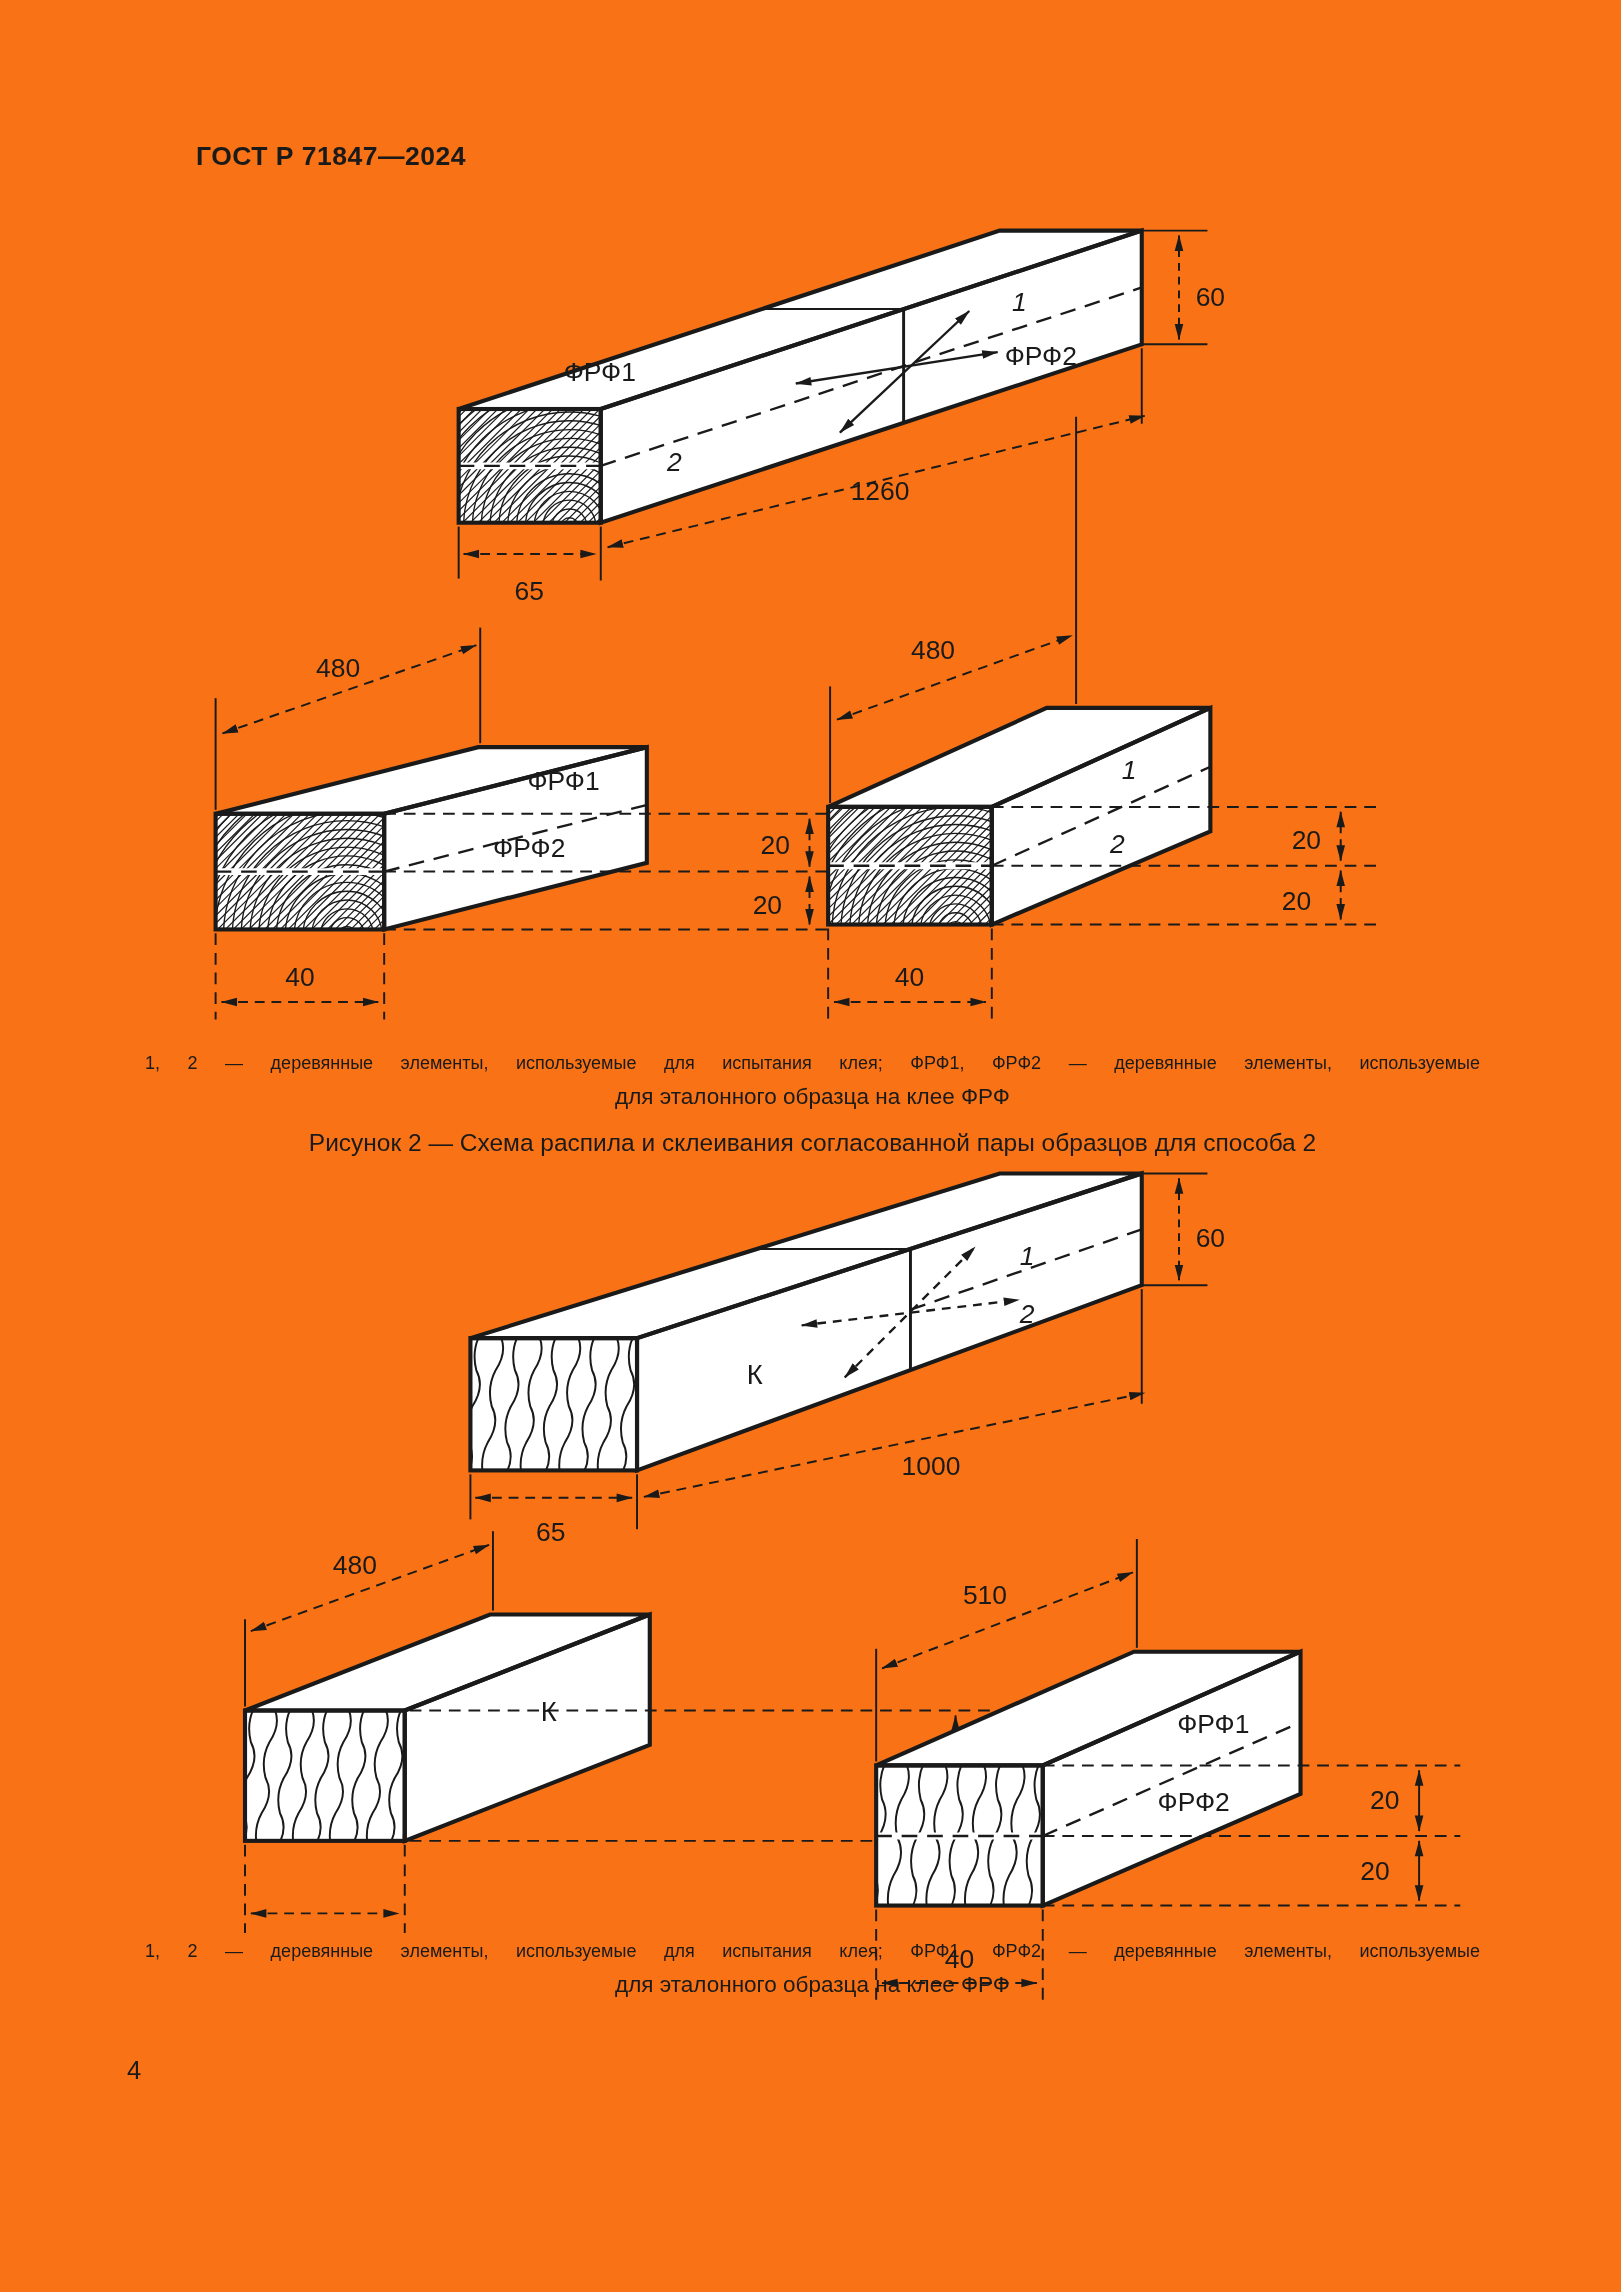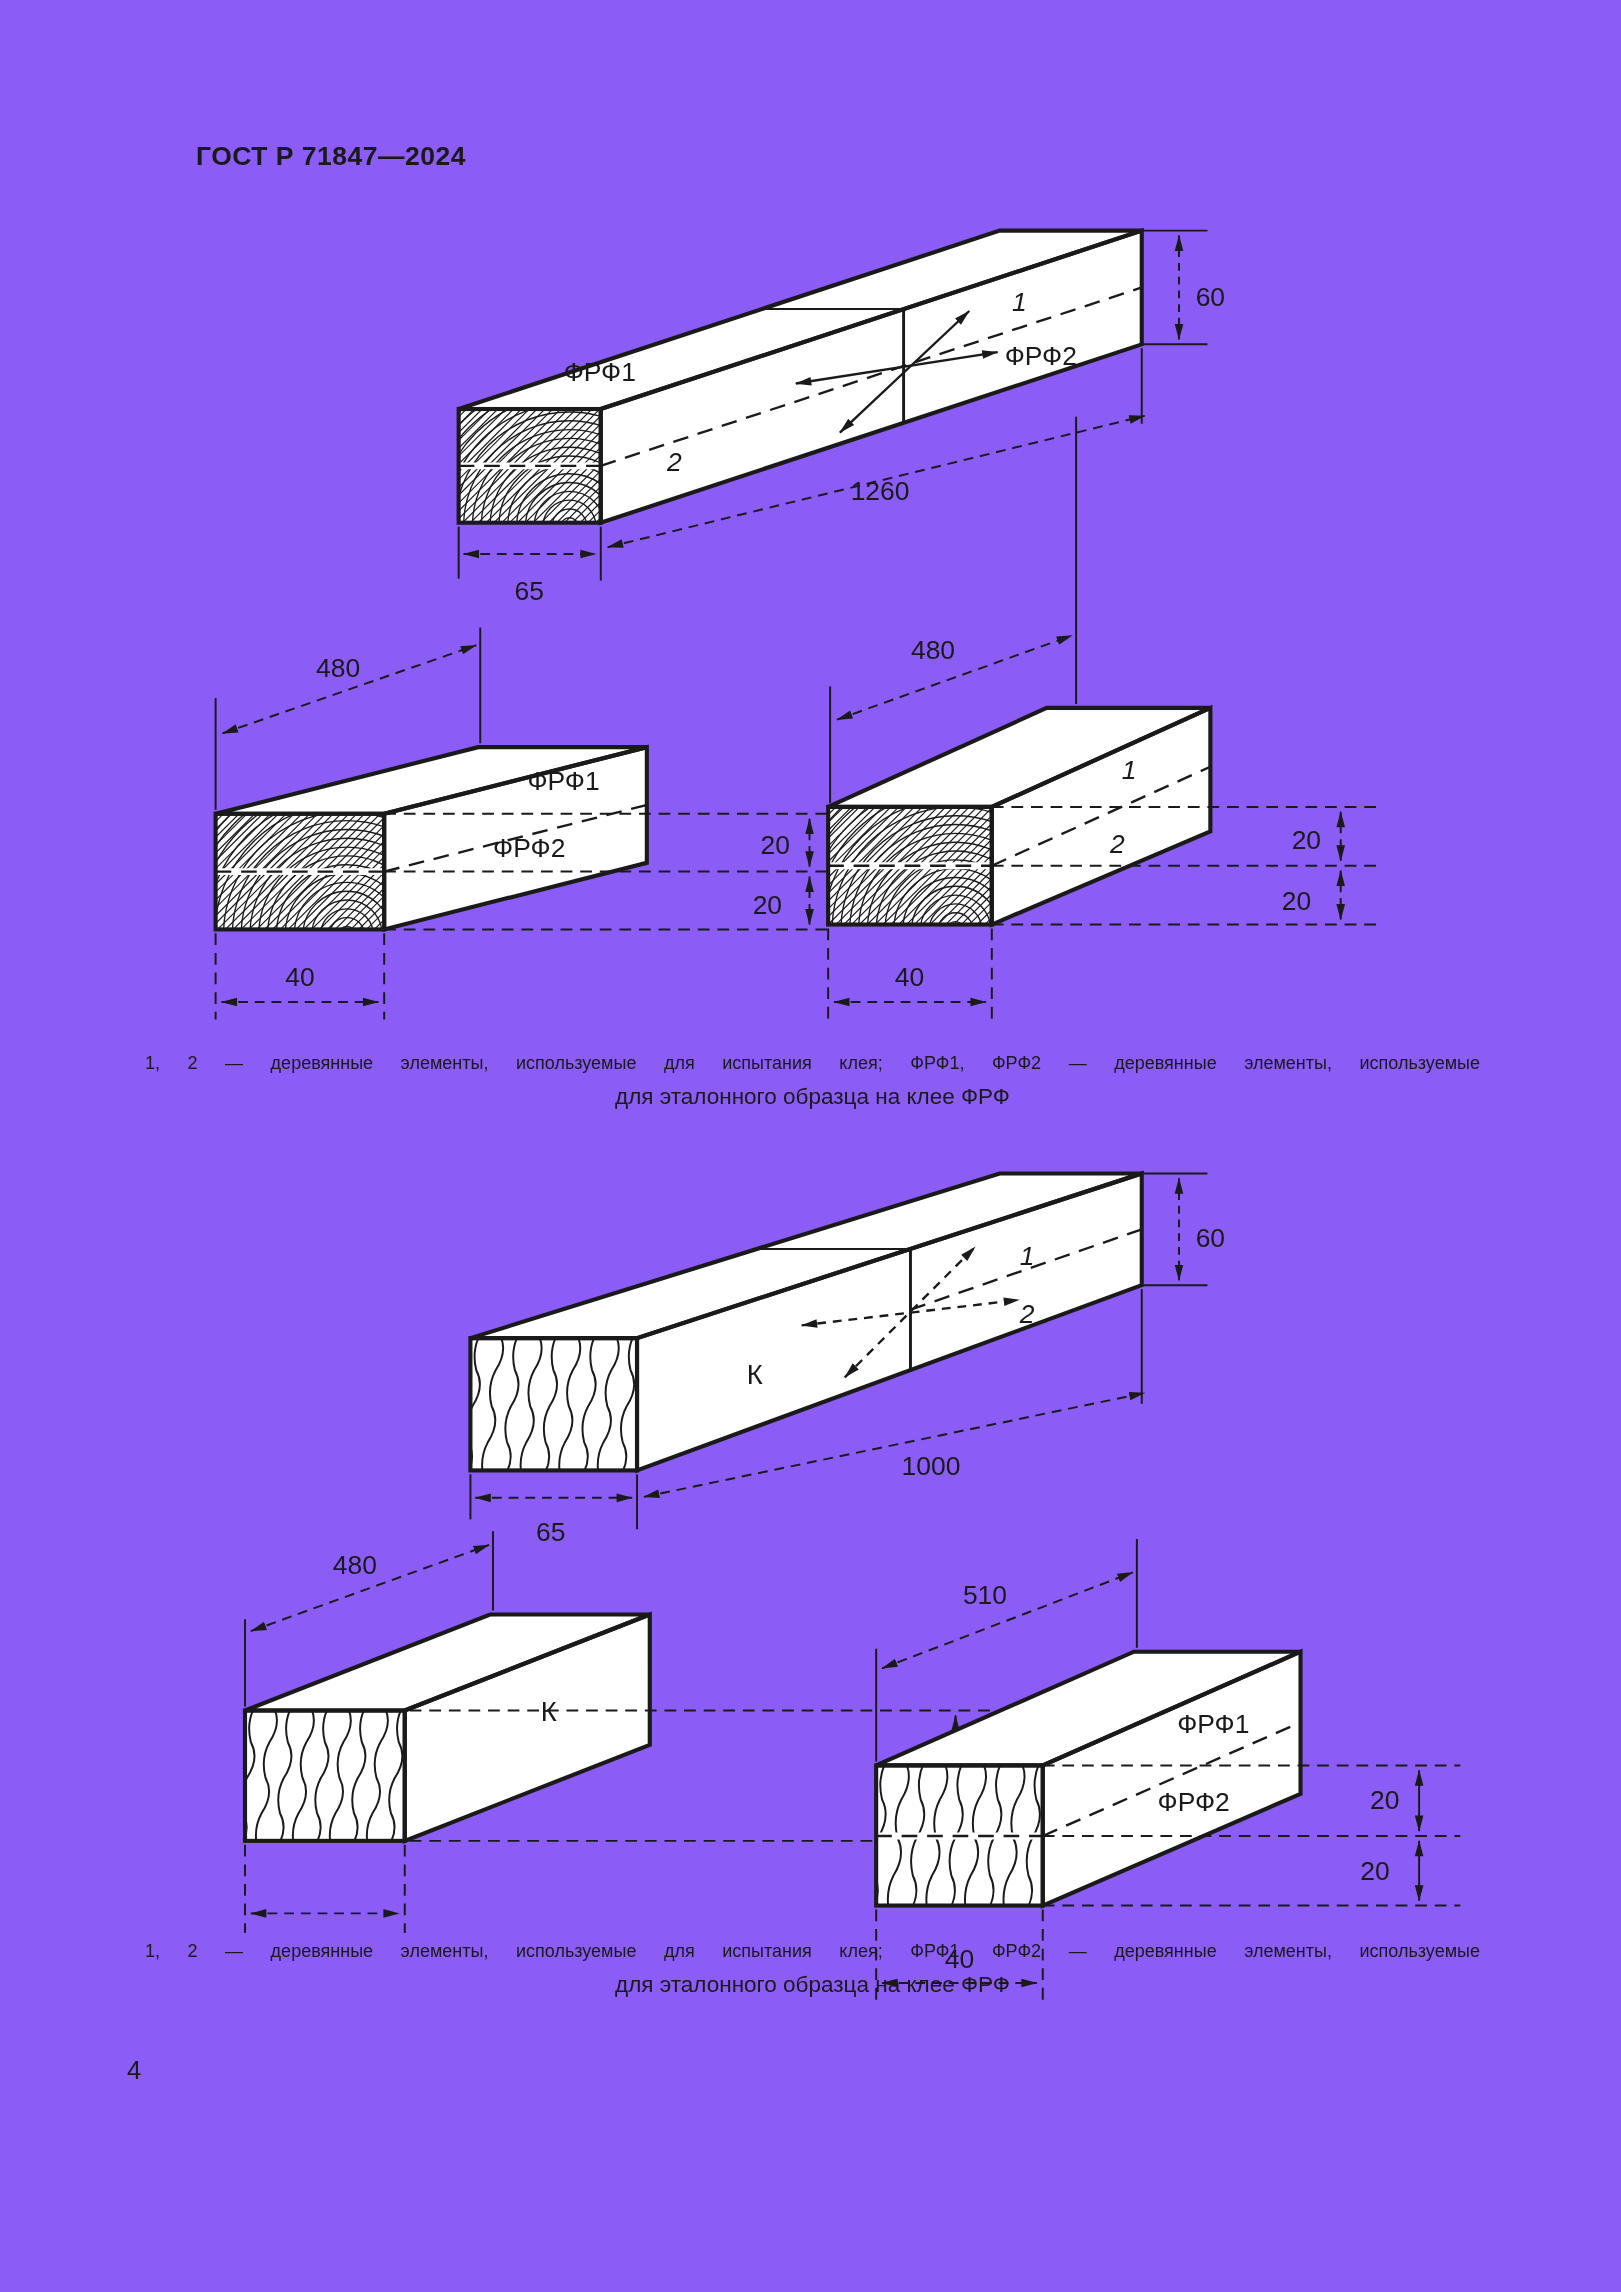--- a/index.html
+++ b/index.html
@@ -1,16 +1,16 @@
 <!DOCTYPE html>
 <html><head>
 <meta charset="utf-8">
 <style>
   html,body{margin:0;padding:0;background:#ffffff;}
-  #page{position:relative;width:1621px;height:2293px;background:#8b5cf6;overflow:hidden;
+  #page{position:relative;width:1621px;height:2293px;background:#f97316;overflow:hidden;
         font-family:"Liberation Sans",sans-serif;color:#1a1a1a;}
   .t{position:absolute;color:#1a1a1a;font-family:"Liberation Sans",sans-serif;}
   #hdr{left:196px;top:141px;font-size:26.5px;font-weight:bold;letter-spacing:0.5px;}
   .legend1{left:145px;top:0;width:1335px;font-size:18px;text-align:justify;text-align-last:justify;}
   .legend2{left:145px;top:0;width:1335px;font-size:22.5px;text-align:center;}
   .cap{left:145px;width:1335px;font-size:24.5px;text-align:center;}
   #pgnum{left:127px;top:2056px;font-size:25.5px;}
   svg{position:absolute;left:0;top:0;}
   svg text{font-family:"Liberation Sans",sans-serif;font-size:27px;fill:#1a1a1a;}
   text.it{font-style:italic;}
@@ -447,19 +447,20 @@
       <text x="1218" y="1848" text-anchor="middle">ФРФ2</text>
       <text x="1005" y="1636" text-anchor="middle">510</text>
       <text x="1428" y="1846" text-anchor="end">20</text>
       <text x="1418" y="1918" text-anchor="end">20</text>
       <text x="979" y="2008" text-anchor="middle">40</text>
     </g>
   </svg>
 
   <div class="t legend1" style="top:1053px">1, 2 — деревянные элементы, используемые для испытания клея; ФРФ1, ФРФ2 — деревянные элементы, используемые</div>
   <div class="t legend2" style="top:1084px">для  эталонного образца на клее ФРФ</div>
+  <div class="t cap" style="top:1129px">Рисунок 2 — Схема распила и склеивания согласованной пары образцов для способа 2</div>
 
   <div class="t legend1" style="top:1941px">1, 2 — деревянные элементы, используемые для испытания клея; ФРФ1, ФРФ2 — деревянные элементы, используемые</div>
   <div class="t legend2" style="top:1972px">для  эталонного образца на клее ФРФ</div>
 
   <div id="pgnum" class="t">4</div>
 </div>
 
 
 </body></html>

